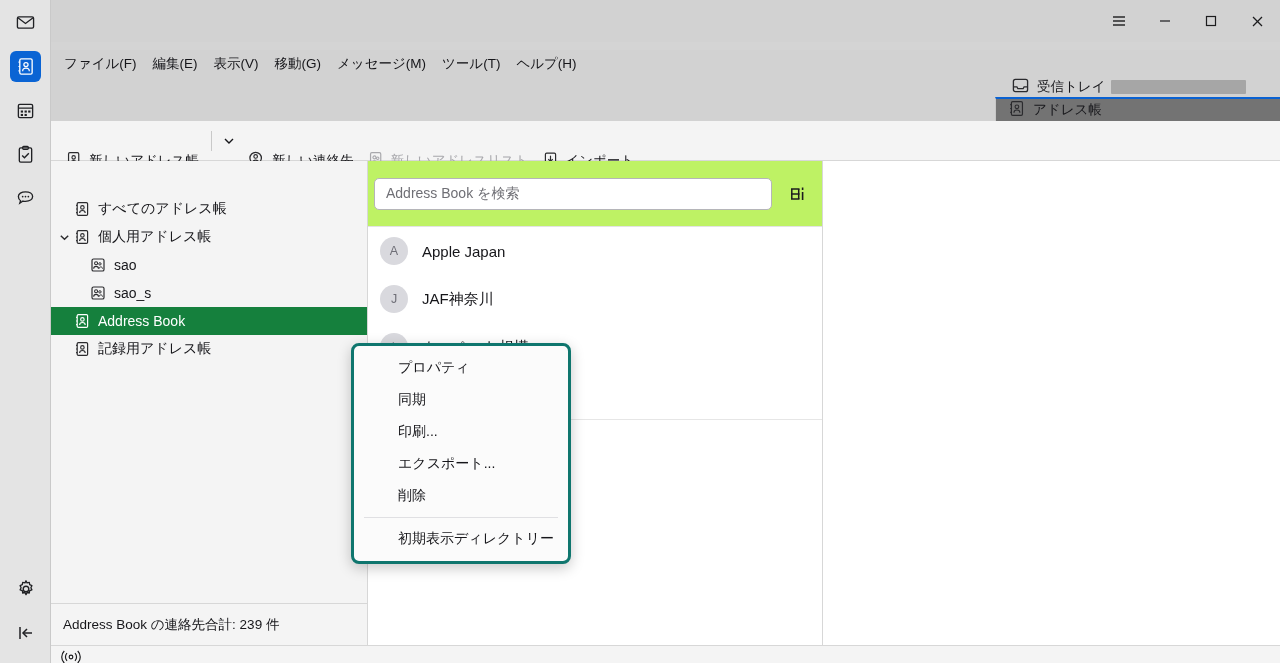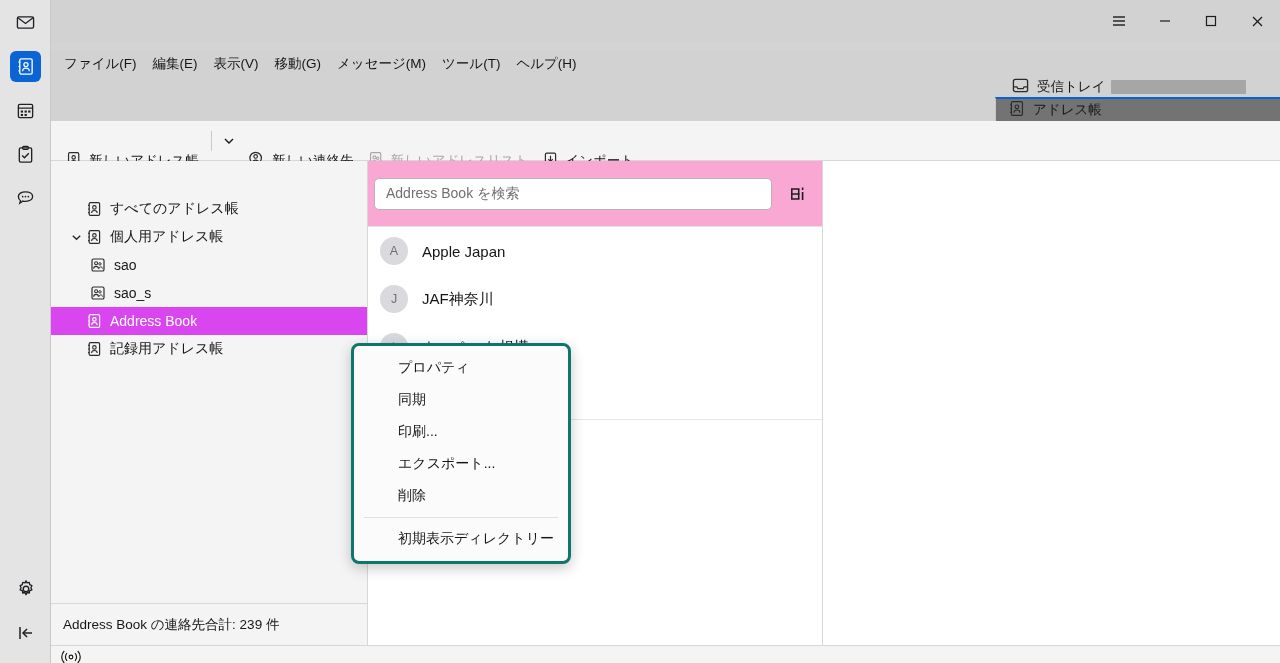--- a/index.html
+++ b/index.html
@@ -143,39 +143,39 @@
     width: 317px; height: 484px;
     background: #f4f4f4;
     border-right: 1px solid #d7d7d7;
     box-sizing: border-box;
     position: relative;
   }
   .booktree { padding-top: 34px; }
   .book-row {
     display: flex; align-items: center;
     height: 28px;
-    padding-left: 16px;
+    padding-left: 4px;
     font-size: 14px; color: #16161a;
     box-sizing: border-box;
   }
   .book-row .twisty {
     width: 18px; height: 18px; flex: 0 0 18px;
     display: flex; align-items: center; justify-content: center;
     color: #2b2b2e;
   }
   .book-row .twisty.blank { visibility: hidden; }
   .book-row .bico {
     width: 18px; height: 18px; flex: 0 0 18px;
     display: flex; align-items: center; justify-content: center;
     margin-right: 7px; color: #2b2b2e;
   }
   .book-row .blabel { white-space: nowrap; }
   .book-row.indent { padding-left: 38px; }
   .book-row.selected {
-    background: #d946ef; color: #ffffff;
+    background: #15803d; color: #ffffff;
     margin-right: 0;
   }
   .book-row.selected .bico { color: #ffffff; }
 
   .book-status {
     position: absolute; left: 0; bottom: 0; width: 316px; height: 42px;
     border-top: 1px solid #d7d7d7;
     box-sizing: border-box;
     display: flex; align-items: center;
     padding-left: 12px;
@@ -188,21 +188,21 @@
     background: #ffffff;
     border-right: 1px solid #d7d7d7;
     box-sizing: border-box;
     position: relative;
   }
   .searchrow {
     height: 66px;
     display: flex; align-items: center;
     padding: 0 10px 0 6px;
     gap: 10px;
-    background: #f9a8d4;
+    background: #bef264;
     border-bottom: 1px solid #e3e3e3;
     box-sizing: border-box;
   }
   .searchbox {
     flex: 1;
     height: 32px;
     border: 1px solid #b5b5b9;
     border-radius: 5px;
     background: #ffffff;
     display: flex; align-items: center;

